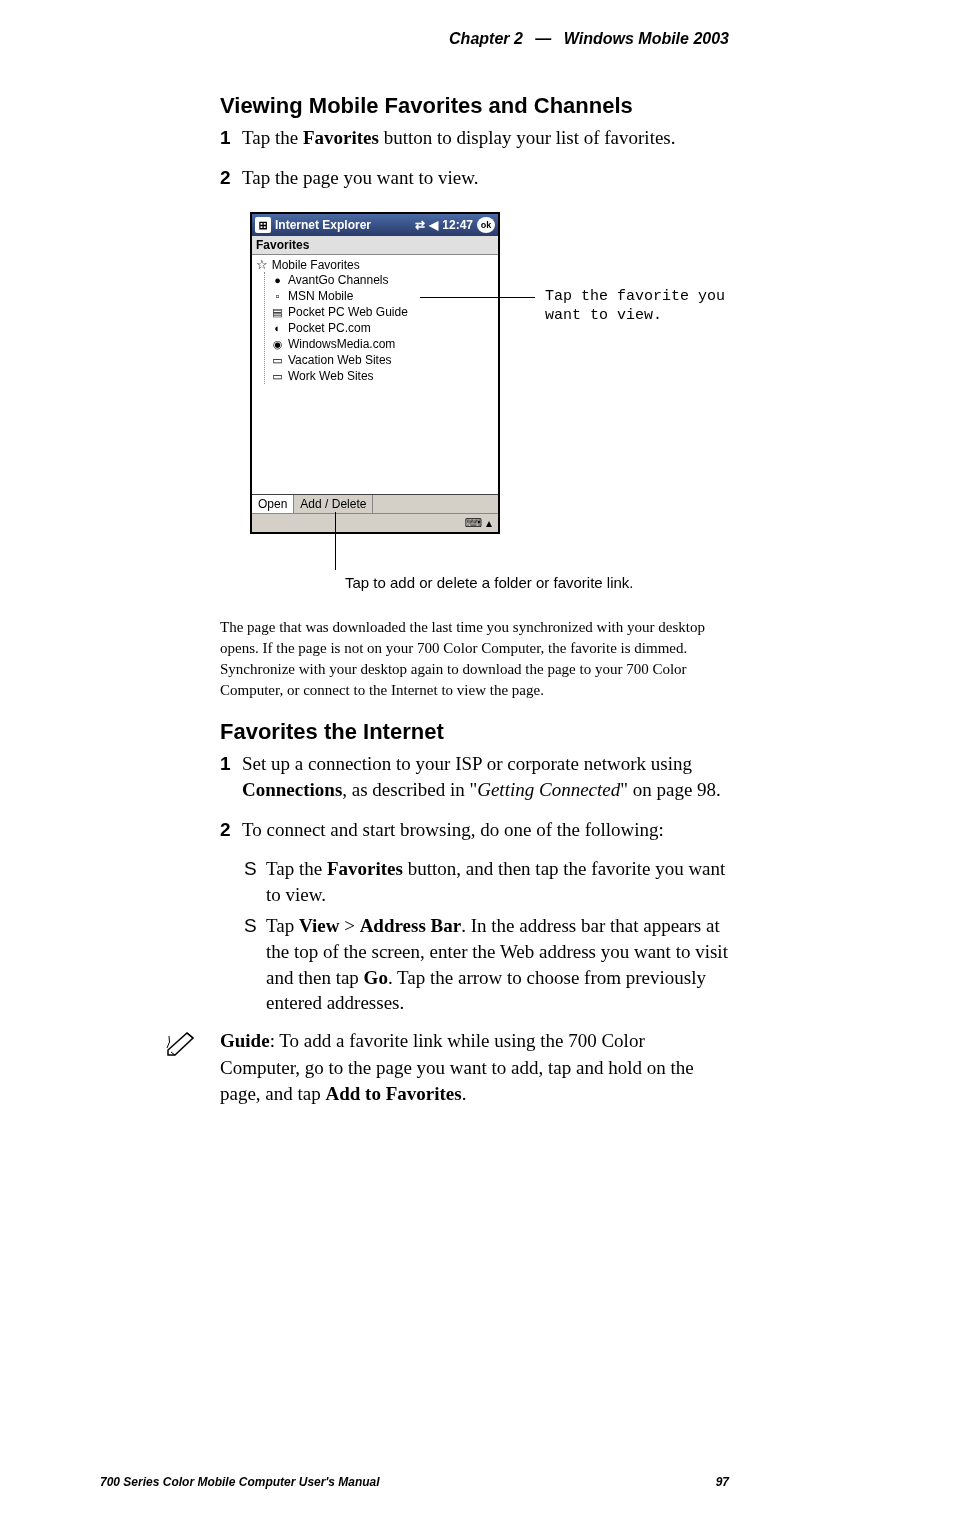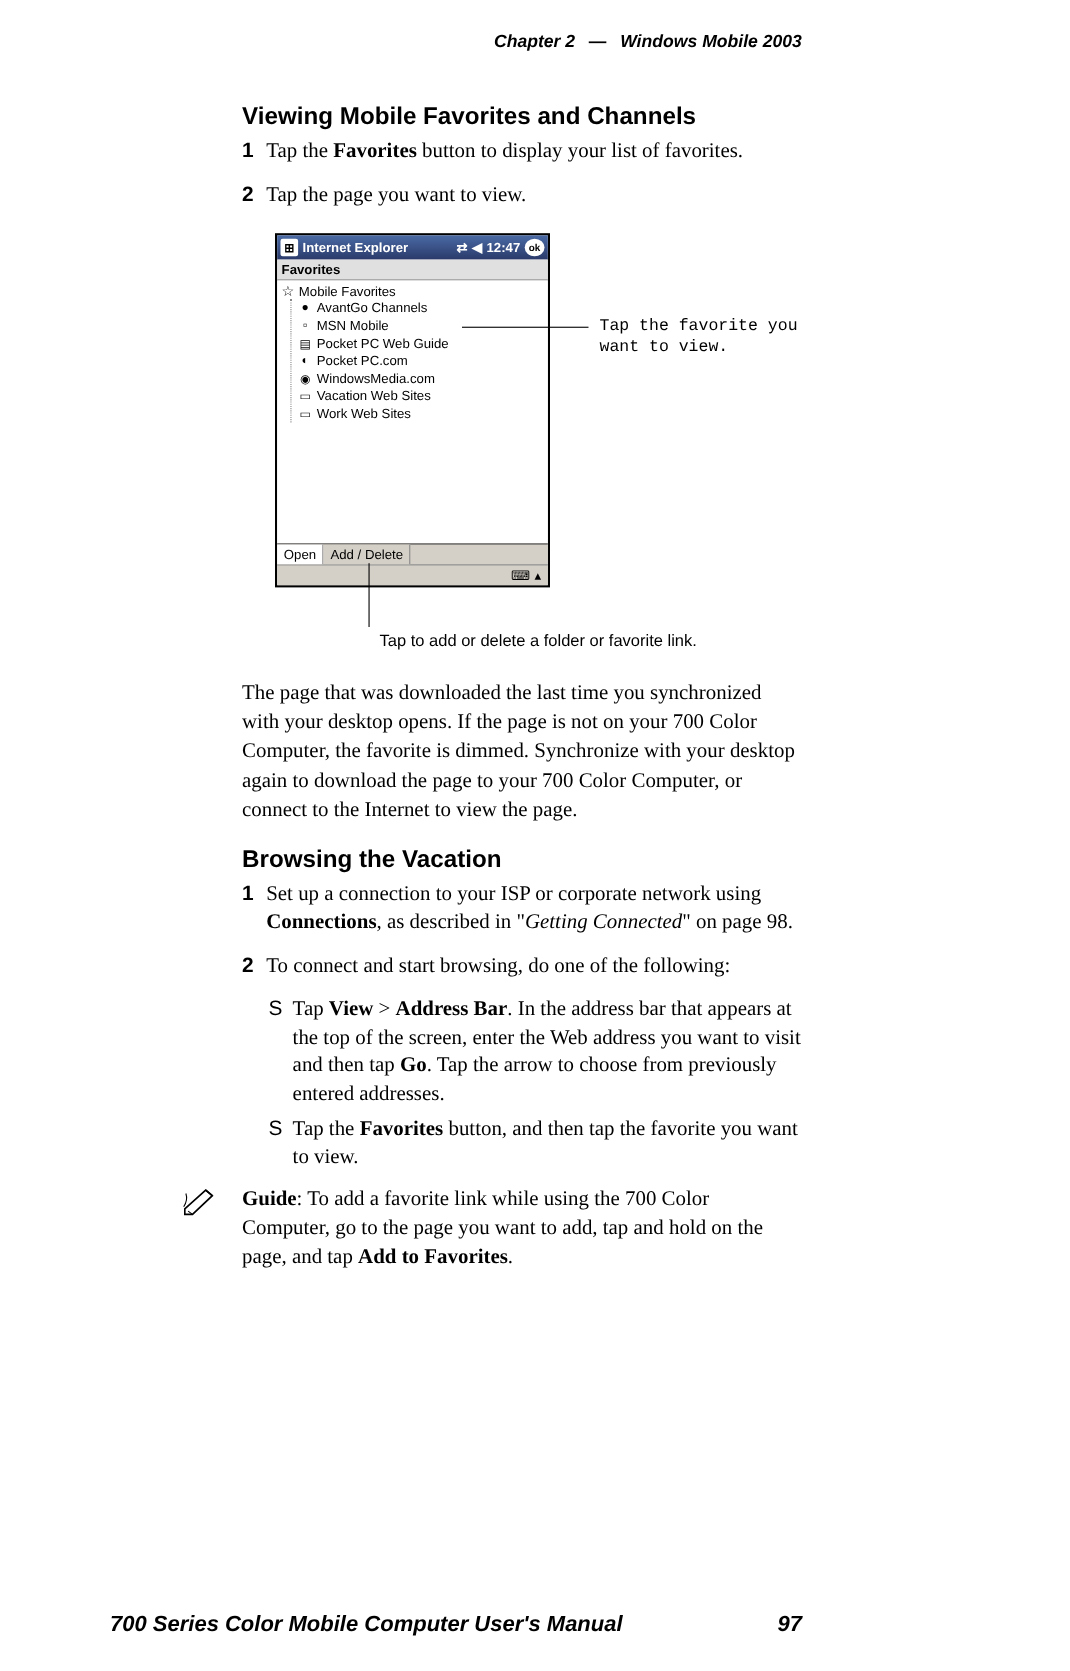--- a/index.html
+++ b/index.html
@@ -51,21 +51,21 @@
     line-height: 1.35;
   }
   .numitem .num {
     font-family: Arial, Helvetica, sans-serif;
     font-weight: bold;
     width: 22px;
     flex-shrink: 0;
   }
   .numitem .txt { flex: 1; }
   .para {
-    font-size: 19px;
+    font-size: 15px;
     line-height: 1.4;
     margin: 10px 0;
   }
   b { font-weight: bold; }
   i { font-style: italic; font-family: Liberation Serif, serif; }
   .bullet {
     display: flex;
     margin: 6px 0 6px 24px;
     font-size: 19px;
     line-height: 1.35;
@@ -195,21 +195,21 @@
   .footer {
     position:absolute;
     bottom: 30px;
     left: 100px;
     right: 75px;
     display:flex;
     justify-content:space-between;
     font-family: Arial, Helvetica, sans-serif;
     font-weight:bold;
     font-style:italic;
-    font-size:20px;
+    font-size:12px;
   }
 </style>
 </head>
 <body>
 
 <div class="page">
 
   <div class="running-head">
     <span>Chapter</span>
     <span class="chapnum">2</span>
@@ -294,43 +294,43 @@
 
       <div class="callout-line-h" style="left:170px; top:85px; width:115px;"></div>
       <div class="callout-text" style="left:295px; top:76px;font-family:Liberation Mono, monospace;">Tap the favorite you want to view.</div>
 
       <div class="callout-line-v" style="left:85px; top:300px; height:58px;"></div>
       <div class="callout-text" style="left:95px; top:362px; max-width:420px;">Tap to add or delete a folder or favorite link.</div>
     </div>
 
     <div class="para">The page that was downloaded the last time you synchronized with your desktop opens. If the page is not on your 700 Color Computer, the favorite is dimmed. Synchronize with your desktop again to download the page to your 700 Color Computer, or connect to the Internet to view the page.</div>
 
-    <div class="h2" style="margin-top:18px;">Browsing the Vacation</div>
+    <div class="h2" style="margin-top:18px;">Favorites the Internet</div>
 
     <div class="numlist">
       <div class="numitem">
         <div class="num">1</div>
         <div class="txt">
           <span>Set up a connection to your ISP or corporate network using </span><b>Connections</b><span>, as described in "</span><i>Getting Connected</i><span>" on page 98.</span>
         </div>
       </div>
       <div class="numitem">
         <div class="num">2</div>
         <div class="txt">To connect and start browsing, do one of the following:</div>
       </div>
     </div>
 
     <div class="bullet">
       <div class="btxt">
-        <span>Tap </span><b>View</b><span> &gt; </span><b>Address Bar</b><span>. In the address bar that appears at the top of the screen, enter the Web address you want to visit and then tap </span><b>Go</b><span>. Tap the arrow to choose from previously entered addresses.</span>
+        <span>Tap the </span><b>Favorites</b><span> button, and then tap the favorite you want to view.</span>
       </div>
     </div>
     <div class="bullet">
       <div class="btxt">
-        <span>Tap the </span><b>Favorites</b><span> button, and then tap the favorite you want to view.</span>
+        <span>Tap </span><b>View</b><span> &gt; </span><b>Address Bar</b><span>. In the address bar that appears at the top of the screen, enter the Web address you want to visit and then tap </span><b>Go</b><span>. Tap the arrow to choose from previously entered addresses.</span>
       </div>
     </div>
 
     <div class="note-row">
       <div class="note-icon">
         <svg viewBox="0 0 40 30" width="40" height="30">
           <path d="M3 22 L22 5 L28 10 L10 27 L3 27 Z" fill="none" stroke="#000" stroke-width="1.5"></path>
           <path d="M22 5 L28 10" stroke="#000" stroke-width="1.5"></path>
           <path d="M6 24 L10 27" stroke="#000" stroke-width="1"></path>
           <path d="M2 20 Q 6 14 4 8" fill="none" stroke="#000" stroke-width="1"></path>

